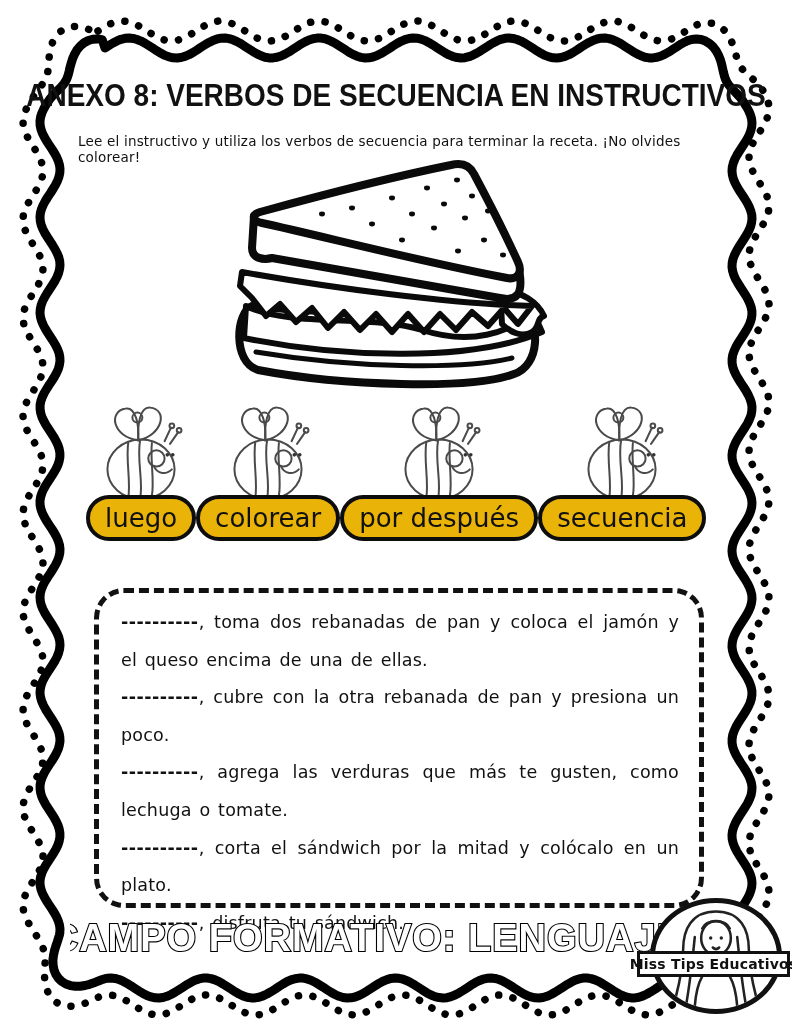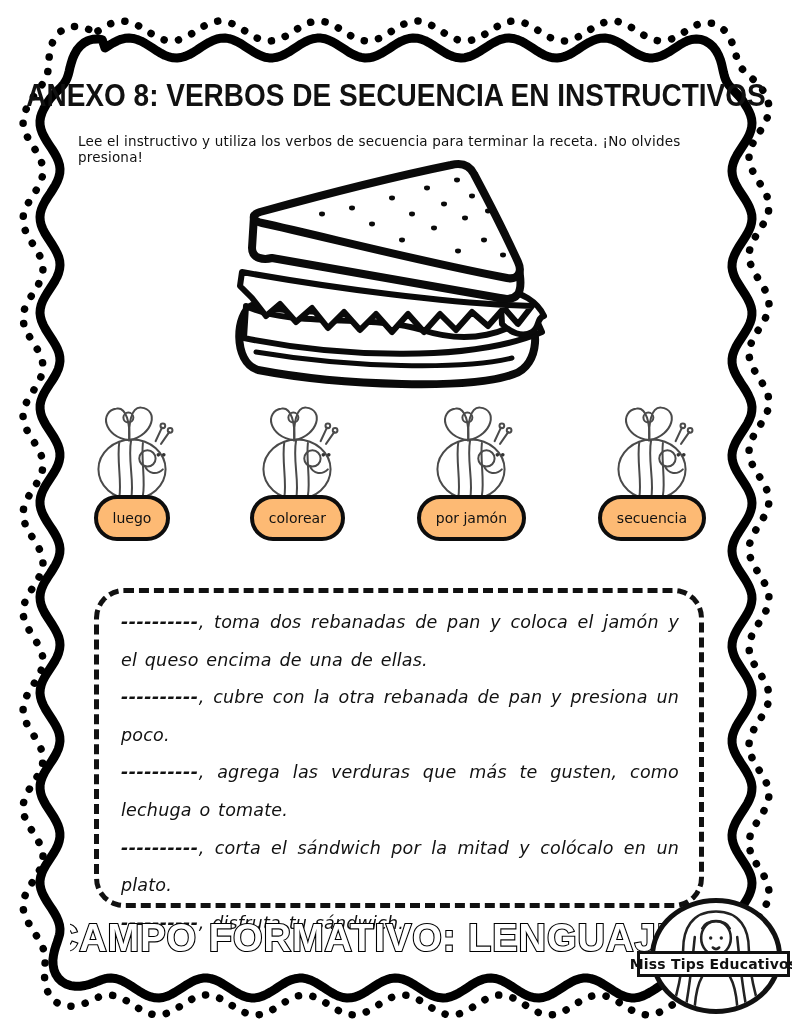--- a/index.html
+++ b/index.html
@@ -20,31 +20,31 @@
     font-size:13.5px;letter-spacing:0.2px;z-index:2;
   }
   .sandwich-wrap{position:absolute;left:222px;top:156px;width:340px;height:238px;z-index:2;}
   .wordbank{
     position:absolute;left:86px;top:404px;width:620px;
     display:flex;justify-content:space-between;align-items:flex-end;z-index:2;
   }
   .wb-col{display:flex;flex-direction:column;align-items:center;}
   .bee{width:92px;height:98px;margin-bottom:-7px;}
   .pill{
-    border:4px solid #0d0d0d;border-radius:24px;background:#fdba74;
+    border:4px solid #0d0d0d;border-radius:24px;background:#eab308;
     height:38px;display:flex;align-items:center;justify-content:center;
-    padding:0 15px;font-size:14px;white-space:nowrap;position:relative;z-index:3;
+    padding:0 15px;font-size:26px;white-space:nowrap;position:relative;z-index:3;
   }
   .recipe-box{
     position:absolute;left:94px;top:588px;width:610px;height:320px;
     border:5px dashed #111;border-radius:30px;box-sizing:border-box;
     padding:11px 20px 0 22px;z-index:1;
     font-size:17.5px;line-height:37.6px;word-spacing:2px;letter-spacing:0.2px;
   }
-  .recipe-box p{margin:0;text-align:justify;-moz-text-align-last:left;text-align-last:left;font-style:italic;}
+  .recipe-box p{margin:0;text-align:justify;-moz-text-align-last:left;text-align-last:left;}
   .blank{font-weight:bold;letter-spacing:0.5px;}
   .footer-heading-svg{position:absolute;left:70px;top:910px;z-index:4;}
   svg text{font-family:"Liberation Sans",sans-serif;}
   .logo{
     position:absolute;left:650px;top:898px;width:132px;height:116px;
     border:5px solid #111;border-radius:50%;background:#fff;z-index:5;
     box-sizing:border-box;overflow:hidden;
   }
   .logo-banner{
     position:absolute;left:637px;top:951px;width:153px;height:26px;
@@ -79,21 +79,21 @@
   </symbol>
 </svg>
 
 <svg class="page-border" width="792" height="1024" viewBox="0 0 792 1024">
   <path d="M98.0,31.0L102.0,28.5L106.0,26.1L110.0,24.0L114.0,22.4L118.0,21.4L122.0,21.0L126.0,21.3L130.0,22.1L134.0,23.6L138.0,25.5L142.0,27.8L146.0,30.4L150.0,32.9L154.0,35.3L158.0,37.5L162.0,39.2L166.0,40.4L170.0,41.0L174.0,40.9L178.0,40.1L182.0,38.8L186.0,37.0L190.0,34.8L194.0,32.3L198.0,29.7L202.0,27.2L206.0,25.0L210.0,23.2L214.0,21.9L218.0,21.1L222.0,21.0L226.0,21.6L230.0,22.8L234.0,24.5L238.0,26.7L242.0,29.1L246.0,31.6L250.0,34.2L254.0,36.5L258.0,38.4L262.0,39.9L266.0,40.7L270.0,41.0L274.0,40.6L278.0,39.6L282.0,38.0L286.0,35.9L290.0,33.5L294.0,31.0L298.0,28.5L302.0,26.1L306.0,24.0L310.0,22.4L314.0,21.4L318.0,21.0L322.0,21.3L326.0,22.1L330.0,23.6L334.0,25.5L338.0,27.8L342.0,30.4L346.0,32.9L350.0,35.3L354.0,37.5L358.0,39.2L362.0,40.4L366.0,41.0L370.0,40.9L374.0,40.1L378.0,38.8L382.0,37.0L386.0,34.8L390.0,32.3L394.0,29.7L398.0,27.2L402.0,25.0L406.0,23.2L410.0,21.9L414.0,21.1L418.0,21.0L422.0,21.6L426.0,22.8L430.0,24.5L434.0,26.7L438.0,29.1L442.0,31.6L446.0,34.2L450.0,36.5L454.0,38.4L458.0,39.9L462.0,40.7L466.0,41.0L470.0,40.6L474.0,39.6L478.0,38.0L482.0,35.9L486.0,33.5L490.0,31.0L494.0,28.5L498.0,26.1L502.0,24.0L506.0,22.4L510.0,21.4L514.0,21.0L518.0,21.3L522.0,22.1L526.0,23.6L530.0,25.5L534.0,27.8L538.0,30.4L542.0,32.9L546.0,35.3L550.0,37.5L554.0,39.2L558.0,40.4L562.0,41.0L566.0,40.9L570.0,40.1L574.0,38.8L578.0,37.0L582.0,34.8L586.0,32.3L590.0,29.7L594.0,27.2L598.0,25.0L602.0,23.2L606.0,21.9L610.0,21.1L614.0,21.0L618.0,21.6L622.0,22.8L626.0,24.5L630.0,26.7L634.0,29.1L638.0,31.6L642.0,34.2L646.0,36.5L650.0,38.4L654.0,39.9L658.0,40.7L662.0,41.0L666.0,40.6L670.0,39.6L674.0,38.0L678.0,35.9L682.0,33.5L686.0,31.0L690.0,28.5L694.0,26.1L698.4,24.2L703.0,23.0L707.7,22.7L712.3,23.3L716.6,24.8L720.7,27.1L724.2,30.2L727.3,33.9L729.8,38.0L731.9,42.4L733.5,46.8L734.8,51.1L736.0,55.2L737.1,59.0L738.4,62.4L739.9,65.5L741.7,68.4L744.0,71.0L746.6,73.6L749.6,76.3L752.9,79.2L756.2,82.3L759.5,85.7L762.4,89.6L764.9,93.7L766.0,96.0L767.6,100.0L768.6,104.0L769.0,108.0L768.7,112.0L767.8,116.0L766.4,120.0L764.4,124.0L762.1,128.0L759.6,132.0L757.0,136.0L754.6,140.0L752.5,144.0L750.8,148.0L749.6,152.0L749.0,156.0L749.1,160.0L749.9,164.0L751.2,168.0L753.1,172.0L755.3,176.0L757.8,180.0L760.3,184.0L762.8,188.0L765.0,192.0L766.9,196.0L768.2,200.0L768.9,204.0L768.9,208.0L768.4,212.0L767.2,216.0L765.4,220.0L763.3,224.0L760.8,228.0L758.3,232.0L755.8,236.0L753.5,240.0L751.6,244.0L750.1,248.0L749.2,252.0L749.0,256.0L749.4,260.0L750.5,264.0L752.1,268.0L754.1,272.0L756.5,276.0L759.1,280.0L761.6,284.0L764.0,288.0L766.0,292.0L767.6,296.0L768.6,300.0L769.0,304.0L768.7,308.0L767.8,312.0L766.4,316.0L764.4,320.0L762.1,324.0L759.6,328.0L757.0,332.0L754.6,336.0L752.5,340.0L750.8,344.0L749.6,348.0L749.0,352.0L749.1,356.0L749.9,360.0L751.2,364.0L753.1,368.0L755.3,372.0L757.8,376.0L760.3,380.0L762.8,384.0L765.0,388.0L766.9,392.0L768.2,396.0L768.9,400.0L768.9,404.0L768.4,408.0L767.2,412.0L765.4,416.0L763.3,420.0L760.8,424.0L758.3,428.0L755.8,432.0L753.5,436.0L751.6,440.0L750.1,444.0L749.2,448.0L749.0,452.0L749.4,456.0L750.5,460.0L752.1,464.0L754.1,468.0L756.5,472.0L759.1,476.0L761.6,480.0L764.0,484.0L766.0,488.0L767.6,492.0L768.6,496.0L769.0,500.0L768.7,504.0L767.8,508.0L766.4,512.0L764.4,516.0L762.1,520.0L759.6,524.0L757.0,528.0L754.6,532.0L752.5,536.0L750.8,540.0L749.6,544.0L749.0,548.0L749.1,552.0L749.9,556.0L751.2,560.0L753.1,564.0L755.3,568.0L757.8,572.0L760.3,576.0L762.8,580.0L765.0,584.0L766.9,588.0L768.2,592.0L768.9,596.0L768.9,600.0L768.4,604.0L767.2,608.0L765.4,612.0L763.3,616.0L760.8,620.0L758.3,624.0L755.8,628.0L753.5,632.0L751.6,636.0L750.1,640.0L749.2,644.0L749.0,648.0L749.4,652.0L750.5,656.0L752.1,660.0L754.1,664.0L756.5,668.0L759.1,672.0L761.6,676.0L764.0,680.0L766.0,684.0L767.6,688.0L768.6,692.0L769.0,696.0L768.7,700.0L767.8,704.0L766.4,708.0L764.4,712.0L762.1,716.0L759.6,720.0L757.0,724.0L754.6,728.0L752.5,732.0L750.8,736.0L749.6,740.0L749.0,744.0L749.1,748.0L749.9,752.0L751.2,756.0L753.1,760.0L755.3,764.0L757.8,768.0L760.3,772.0L762.8,776.0L765.0,780.0L766.9,784.0L768.2,788.0L768.9,792.0L768.9,796.0L768.4,800.0L767.2,804.0L765.4,808.0L763.3,812.0L760.8,816.0L758.3,820.0L755.8,824.0L753.5,828.0L751.6,832.0L750.1,836.0L749.2,840.0L749.0,844.0L749.4,848.0L750.5,852.0L752.1,856.0L754.1,860.0L756.5,864.0L759.1,868.0L761.6,872.0L764.0,876.0L766.0,880.0L767.6,884.0L768.6,888.0L769.0,892.0L768.7,896.0L767.8,900.0L766.4,904.0L764.4,908.0L762.1,912.0L759.6,916.0L757.0,920.0L754.6,924.0L752.5,928.0L750.8,932.0L749.6,936.0L749.0,940.0L749.0,943.4L749.5,946.9L750.3,950.5L751.3,954.4L752.4,958.6L753.5,963.0L754.3,967.7L754.6,972.5L754.4,977.4L753.5,982.1L751.8,986.5L749.4,990.4L746.2,993.8L742.4,996.4L738.1,998.3L733.5,999.5L728.7,1000.0L723.9,999.8L719.1,999.2L714.6,998.2L710.4,997.2L706.4,996.2L702.7,995.4L699.2,995.0L695.8,995.0L694.0,995.1L690.0,995.9L686.0,997.3L682.0,999.1L678.0,1001.4L674.0,1003.9L670.0,1006.4L666.0,1008.9L662.0,1011.1L658.0,1012.9L654.0,1014.2L650.0,1014.9L646.0,1014.9L642.0,1014.3L638.0,1013.1L634.0,1011.4L630.0,1009.2L626.0,1006.8L622.0,1004.2L618.0,1001.7L614.0,999.4L610.0,997.5L606.0,996.1L602.0,995.2L598.0,995.0L594.0,995.5L590.0,996.5L586.0,998.1L582.0,1000.2L578.0,1002.6L574.0,1005.1L570.0,1007.7L566.0,1010.0L562.0,1012.0L558.0,1013.6L554.0,1014.6L550.0,1015.0L546.0,1014.7L542.0,1013.8L538.0,1012.3L534.0,1010.3L530.0,1008.0L526.0,1005.5L522.0,1003.0L518.0,1000.5L514.0,998.4L510.0,996.7L506.0,995.6L502.0,995.0L498.0,995.1L494.0,995.9L490.0,997.3L486.0,999.1L482.0,1001.4L478.0,1003.9L474.0,1006.4L470.0,1008.9L466.0,1011.1L462.0,1012.9L458.0,1014.2L454.0,1014.9L450.0,1014.9L446.0,1014.3L442.0,1013.1L438.0,1011.4L434.0,1009.2L430.0,1006.8L426.0,1004.2L422.0,1001.7L418.0,999.4L414.0,997.5L410.0,996.1L406.0,995.2L402.0,995.0L398.0,995.5L394.0,996.5L390.0,998.1L386.0,1000.2L382.0,1002.6L378.0,1005.1L374.0,1007.7L370.0,1010.0L366.0,1012.0L362.0,1013.6L358.0,1014.6L354.0,1015.0L350.0,1014.7L346.0,1013.8L342.0,1012.3L338.0,1010.3L334.0,1008.0L330.0,1005.5L326.0,1003.0L322.0,1000.5L318.0,998.4L314.0,996.7L310.0,995.6L306.0,995.0L302.0,995.1L298.0,995.9L294.0,997.3L290.0,999.1L286.0,1001.4L282.0,1003.9L278.0,1006.4L274.0,1008.9L270.0,1011.1L266.0,1012.9L262.0,1014.2L258.0,1014.9L254.0,1014.9L250.0,1014.3L246.0,1013.1L242.0,1011.4L238.0,1009.2L234.0,1006.8L230.0,1004.2L226.0,1001.7L222.0,999.4L218.0,997.5L214.0,996.1L210.0,995.2L206.0,995.0L202.0,995.5L198.0,996.5L194.0,998.1L190.0,1000.2L186.0,1002.6L182.0,1005.1L178.0,1007.7L174.0,1010.0L170.0,1012.0L166.0,1013.6L162.0,1014.6L158.0,1015.0L154.0,1014.7L150.0,1013.8L146.0,1012.3L142.0,1010.3L138.0,1008.0L134.0,1005.5L130.0,1003.0L126.0,1000.5L122.0,998.4L118.0,996.7L114.0,995.6L110.0,995.0L106.0,995.1L102.0,995.9L98.0,997.3L94.4,999.0L90.5,1000.9L86.3,1002.8L81.8,1004.4L77.1,1005.6L72.3,1006.3L67.6,1006.2L62.9,1005.4L58.6,1003.7L54.7,1001.2L51.4,997.9L48.8,994.1L46.8,989.7L45.5,985.1L44.7,980.3L44.5,975.5L44.6,970.9L44.8,966.6L45.1,962.5L45.1,958.7L44.9,955.2L44.3,951.8L43.2,948.6L41.7,945.3L39.9,941.9L38.8,940.0L36.6,936.0L34.1,932.0L31.5,928.0L29.1,924.0L26.9,920.0L25.1,916.0L23.8,912.0L23.1,908.0L23.1,904.0L23.7,900.0L24.9,896.0L26.7,892.0L28.8,888.0L31.3,884.0L33.8,880.0L36.3,876.0L38.6,872.0L40.5,868.0L42.0,864.0L42.8,860.0L43.0,856.0L42.5,852.0L41.4,848.0L39.8,844.0L37.7,840.0L35.3,836.0L32.8,832.0L30.3,828.0L27.9,824.0L25.9,820.0L24.3,816.0L23.4,812.0L23.0,808.0L23.3,804.0L24.2,800.0L25.7,796.0L27.7,792.0L30.0,788.0L32.6,784.0L35.1,780.0L37.5,776.0L39.6,772.0L41.3,768.0L42.5,764.0L43.0,760.0L42.8,756.0L42.1,752.0L40.7,748.0L38.8,744.0L36.6,740.0L34.1,736.0L31.5,732.0L29.1,728.0L26.9,724.0L25.1,720.0L23.8,716.0L23.1,712.0L23.1,708.0L23.7,704.0L24.9,700.0L26.7,696.0L28.8,692.0L31.3,688.0L33.8,684.0L36.3,680.0L38.6,676.0L40.5,672.0L42.0,668.0L42.8,664.0L43.0,660.0L42.5,656.0L41.4,652.0L39.8,648.0L37.7,644.0L35.3,640.0L32.8,636.0L30.3,632.0L27.9,628.0L25.9,624.0L24.3,620.0L23.4,616.0L23.0,612.0L23.3,608.0L24.2,604.0L25.7,600.0L27.7,596.0L30.0,592.0L32.6,588.0L35.1,584.0L37.5,580.0L39.6,576.0L41.3,572.0L42.5,568.0L43.0,564.0L42.8,560.0L42.1,556.0L40.7,552.0L38.8,548.0L36.6,544.0L34.1,540.0L31.5,536.0L29.1,532.0L26.9,528.0L25.1,524.0L23.8,520.0L23.1,516.0L23.1,512.0L23.7,508.0L24.9,504.0L26.7,500.0L28.8,496.0L31.3,492.0L33.8,488.0L36.3,484.0L38.6,480.0L40.5,476.0L42.0,472.0L42.8,468.0L43.0,464.0L42.5,460.0L41.4,456.0L39.8,452.0L37.7,448.0L35.3,444.0L32.8,440.0L30.3,436.0L27.9,432.0L25.9,428.0L24.3,424.0L23.4,420.0L23.0,416.0L23.3,412.0L24.2,408.0L25.7,404.0L27.7,400.0L30.0,396.0L32.6,392.0L35.1,388.0L37.5,384.0L39.6,380.0L41.3,376.0L42.5,372.0L43.0,368.0L42.8,364.0L42.1,360.0L40.7,356.0L38.8,352.0L36.6,348.0L34.1,344.0L31.5,340.0L29.1,336.0L26.9,332.0L25.1,328.0L23.8,324.0L23.1,320.0L23.1,316.0L23.7,312.0L24.9,308.0L26.7,304.0L28.8,300.0L31.3,296.0L33.8,292.0L36.3,288.0L38.6,284.0L40.5,280.0L42.0,276.0L42.8,272.0L43.0,268.0L42.5,264.0L41.4,260.0L39.8,256.0L37.7,252.0L35.3,248.0L32.8,244.0L30.3,240.0L27.9,236.0L25.9,232.0L24.3,228.0L23.4,224.0L23.0,220.0L23.3,216.0L24.2,212.0L25.7,208.0L27.7,204.0L30.0,200.0L32.6,196.0L35.1,192.0L37.5,188.0L39.6,184.0L41.3,180.0L42.5,176.0L43.0,172.0L42.8,168.0L42.1,164.0L40.7,160.0L38.8,156.0L36.6,152.0L34.1,148.0L31.5,144.0L29.1,140.0L26.9,136.0L25.1,132.0L23.8,128.0L23.1,124.0L23.1,120.0L23.7,116.0L24.9,112.0L26.7,108.0L28.8,104.0L31.3,100.0L33.8,96.0L36.5,92.2L39.1,88.7L41.5,85.5L43.6,82.3L45.4,79.3L46.7,76.1L47.6,72.8L48.2,69.3L48.5,65.4L48.8,61.2L49.2,56.8L49.8,52.1L50.8,47.4L52.4,42.8L54.5,38.5L57.3,34.6L60.6,31.4L64.5,28.9L68.8,27.2L73.4,26.5L78.1,26.5L82.9,27.4L87.5,28.9L91.9,30.8L96.0,33.1Z" fill="none" stroke="#000" stroke-width="7.5" stroke-dasharray="0.1 14.5" stroke-linecap="round"></path>
   <path d="M105.0,48.0L109.0,45.4L113.0,43.0L117.0,40.9L121.0,39.3L125.0,38.3L129.0,38.0L133.0,38.4L137.0,39.5L141.0,41.1L145.0,43.2L149.0,45.7L153.0,48.3L157.0,50.9L161.0,53.3L165.0,55.4L169.0,56.9L173.0,57.8L177.0,58.0L181.0,57.5L185.0,56.4L189.0,54.7L193.0,52.5L197.0,50.0L201.0,47.3L205.0,44.8L209.0,42.4L213.0,40.4L217.0,39.0L221.0,38.2L225.0,38.0L229.0,38.6L233.0,39.8L237.0,41.6L241.0,43.8L245.0,46.4L249.0,49.0L253.0,51.6L257.0,53.9L261.0,55.8L265.0,57.2L269.0,57.9L273.0,57.9L277.0,57.3L281.0,56.0L285.0,54.1L289.0,51.9L293.0,49.3L297.0,46.7L301.0,44.1L305.0,41.9L309.0,40.0L313.0,38.7L317.0,38.1L321.0,38.1L325.0,38.8L329.0,40.2L333.0,42.1L337.0,44.4L341.0,47.0L345.0,49.6L349.0,52.2L353.0,54.4L357.0,56.2L361.0,57.4L365.0,58.0L369.0,57.8L373.0,57.0L377.0,55.6L381.0,53.6L385.0,51.2L389.0,48.7L393.0,46.0L397.0,43.5L401.0,41.3L405.0,39.6L409.0,38.5L413.0,38.0L417.0,38.2L421.0,39.1L425.0,40.6L429.0,42.7L433.0,45.1L437.0,47.7L441.0,50.3L445.0,52.8L449.0,54.9L453.0,56.5L457.0,57.6L461.0,58.0L465.0,57.7L469.0,56.7L473.0,55.1L477.0,53.0L481.0,50.6L485.0,48.0L489.0,45.4L493.0,43.0L497.0,40.9L501.0,39.3L505.0,38.3L509.0,38.0L513.0,38.4L517.0,39.5L521.0,41.1L525.0,43.2L529.0,45.7L533.0,48.3L537.0,50.9L541.0,53.3L545.0,55.4L549.0,56.9L553.0,57.8L557.0,58.0L561.0,57.5L565.0,56.4L569.0,54.7L573.0,52.5L577.0,50.0L581.0,47.3L585.0,44.8L589.0,42.4L593.0,40.4L597.0,39.0L601.0,38.2L605.0,38.0L609.0,38.6L613.0,39.8L617.0,41.6L621.0,43.8L625.0,46.4L629.0,49.0L633.0,51.6L637.0,53.9L641.0,55.8L645.0,57.2L649.0,57.9L653.0,57.9L657.0,57.3L661.0,56.0L665.0,54.1L669.0,51.9L673.0,49.3L677.0,46.7L681.0,44.1L685.0,41.9L687.0,40.9L691.6,39.5L696.4,39.0L701.1,39.5L705.5,41.1L709.6,43.6L713.2,46.9L716.1,50.8L718.5,55.1L720.3,59.6L721.6,64.1L722.6,68.4L723.5,72.4L724.4,76.0L725.5,79.3L726.9,82.2L728.8,85.0L731.0,87.7L733.7,90.5L736.6,93.5L739.7,96.8L742.6,100.6L744.2,103.0L746.7,107.0L748.8,111.0L750.5,115.0L751.6,119.0L752.0,123.0L751.7,127.0L750.7,131.0L749.2,135.0L747.1,139.0L744.7,143.0L742.1,147.0L739.5,151.0L737.0,155.0L734.9,159.0L733.3,163.0L732.3,167.0L732.0,171.0L732.4,175.0L733.4,179.0L735.1,183.0L737.2,187.0L739.6,191.0L742.3,195.0L744.9,199.0L747.3,203.0L749.3,207.0L750.8,211.0L751.8,215.0L752.0,219.0L751.5,223.0L750.4,227.0L748.7,231.0L746.5,235.0L744.0,239.0L741.4,243.0L738.8,247.0L736.5,251.0L734.5,255.0L733.0,259.0L732.2,263.0L732.0,267.0L732.6,271.0L733.8,275.0L735.5,279.0L737.8,283.0L740.3,287.0L742.9,291.0L745.5,295.0L747.8,299.0L749.7,303.0L751.1,307.0L751.9,311.0L751.9,315.0L751.3,319.0L750.0,323.0L748.2,327.0L745.9,331.0L743.4,335.0L740.8,339.0L738.2,343.0L735.9,347.0L734.1,351.0L732.7,355.0L732.1,359.0L732.1,363.0L732.8,367.0L734.2,371.0L736.1,375.0L738.4,379.0L740.9,383.0L743.6,387.0L746.1,391.0L748.3,395.0L750.1,399.0L751.4,403.0L752.0,407.0L751.8,411.0L751.1,415.0L749.6,419.0L747.7,423.0L745.3,427.0L742.7,431.0L740.1,435.0L737.6,439.0L735.4,443.0L733.7,447.0L732.5,451.0L732.0,455.0L732.2,459.0L733.1,463.0L734.6,467.0L736.6,471.0L739.0,475.0L741.6,479.0L744.2,483.0L746.7,487.0L748.8,491.0L750.5,495.0L751.6,499.0L752.0,503.0L751.7,507.0L750.7,511.0L749.2,515.0L747.1,519.0L744.7,523.0L742.1,527.0L739.5,531.0L737.0,535.0L734.9,539.0L733.3,543.0L732.3,547.0L732.0,551.0L732.4,555.0L733.4,559.0L735.1,563.0L737.2,567.0L739.6,571.0L742.3,575.0L744.9,579.0L747.3,583.0L749.3,587.0L750.8,591.0L751.8,595.0L752.0,599.0L751.5,603.0L750.4,607.0L748.7,611.0L746.5,615.0L744.0,619.0L741.4,623.0L738.8,627.0L736.5,631.0L734.5,635.0L733.0,639.0L732.2,643.0L732.0,647.0L732.6,651.0L733.8,655.0L735.5,659.0L737.8,663.0L740.3,667.0L742.9,671.0L745.5,675.0L747.8,679.0L749.7,683.0L751.1,687.0L751.9,691.0L751.9,695.0L751.3,699.0L750.0,703.0L748.2,707.0L745.9,711.0L743.4,715.0L740.8,719.0L738.2,723.0L735.9,727.0L734.1,731.0L732.7,735.0L732.1,739.0L732.1,743.0L732.8,747.0L734.2,751.0L736.1,755.0L738.4,759.0L740.9,763.0L743.6,767.0L746.1,771.0L748.3,775.0L750.1,779.0L751.4,783.0L752.0,787.0L751.8,791.0L751.1,795.0L749.6,799.0L747.7,803.0L745.3,807.0L742.7,811.0L740.1,815.0L737.6,819.0L735.4,823.0L733.7,827.0L732.5,831.0L732.0,835.0L732.2,839.0L733.1,843.0L734.6,847.0L736.6,851.0L739.0,855.0L741.6,859.0L744.2,863.0L746.7,867.0L748.8,871.0L750.5,875.0L751.6,879.0L752.0,883.0L751.7,887.0L750.7,891.0L749.2,895.0L747.1,899.0L744.7,903.0L742.1,907.0L739.5,911.0L737.0,915.0L734.9,919.0L733.3,923.0L732.3,927.0L732.0,931.0L732.1,933.0L732.7,936.3L733.7,939.8L734.9,943.6L736.2,947.7L737.4,952.2L738.3,956.9L738.6,961.8L738.3,966.7L737.1,971.4L735.1,975.8L732.3,979.6L728.7,982.7L724.5,984.9L719.9,986.3L715.0,986.8L710.1,986.5L705.3,985.6L700.7,984.3L696.5,982.7L692.6,981.1L689.0,979.6L687.0,978.9L683.0,978.1L679.0,978.1L675.0,978.7L671.0,979.9L667.0,981.7L663.0,984.0L659.0,986.5L655.0,989.2L651.0,991.7L647.0,994.0L643.0,995.9L639.0,997.2L635.0,997.9L631.0,997.9L627.0,997.2L623.0,995.9L619.0,994.0L615.0,991.7L611.0,989.1L607.0,986.5L603.0,984.0L599.0,981.7L595.0,979.9L591.0,978.6L587.0,978.0L583.0,978.1L579.0,978.9L575.0,980.3L571.0,982.3L567.0,984.6L563.0,987.2L559.0,989.8L555.0,992.3L551.0,994.5L547.0,996.3L543.0,997.5L539.0,998.0L535.0,997.8L531.0,996.9L527.0,995.5L523.0,993.4L519.0,991.1L515.0,988.5L511.0,985.8L507.0,983.4L503.0,981.2L499.0,979.5L495.0,978.4L491.0,978.0L487.0,978.3L483.0,979.2L479.0,980.8L475.0,982.8L471.0,985.2L467.0,987.9L463.0,990.5L459.0,992.9L455.0,995.0L451.0,996.6L447.0,997.7L443.0,998.0L439.0,997.6L435.0,996.6L431.0,995.0L427.0,992.9L423.0,990.4L419.0,987.8L415.0,985.2L411.0,982.8L407.0,980.7L403.0,979.2L399.0,978.3L395.0,978.0L391.0,978.4L387.0,979.6L383.0,981.2L379.0,983.4L375.0,985.9L371.0,988.5L367.0,991.1L363.0,993.5L359.0,995.5L355.0,997.0L351.0,997.8L347.0,998.0L343.0,997.5L339.0,996.3L335.0,994.5L331.0,992.3L327.0,989.8L323.0,987.1L319.0,984.6L315.0,982.2L311.0,980.3L307.0,978.9L303.0,978.1L299.0,978.1L295.0,978.7L291.0,979.9L287.0,981.7L283.0,984.0L279.0,986.5L275.0,989.2L271.0,991.7L267.0,994.0L263.0,995.9L259.0,997.2L255.0,997.9L251.0,997.9L247.0,997.2L243.0,995.9L239.0,994.0L235.0,991.7L231.0,989.1L227.0,986.5L223.0,984.0L219.0,981.7L215.0,979.9L211.0,978.6L207.0,978.0L203.0,978.1L199.0,978.9L195.0,980.3L191.0,982.3L187.0,984.6L183.0,987.2L179.0,989.8L175.0,992.3L171.0,994.5L167.0,996.3L163.0,997.5L159.0,998.0L155.0,997.8L151.0,996.9L147.0,995.5L143.0,993.4L139.0,991.1L135.0,988.5L131.0,985.8L127.0,983.4L123.0,981.2L119.0,979.5L115.0,978.4L111.0,978.0L107.0,978.3L105.0,978.7L101.6,979.8L97.9,981.2L94.0,982.8L89.6,984.3L85.0,985.5L80.2,986.2L75.3,986.3L70.4,985.6L65.9,984.0L61.8,981.5L58.4,978.2L55.8,974.3L54.0,969.8L53.1,965.0L52.9,960.1L53.5,955.2L54.5,950.6L55.8,946.2L57.2,942.2L58.4,938.4L59.4,935.0L59.8,933.0L60.0,929.0L59.5,925.0L58.3,921.0L56.6,917.0L54.4,913.0L51.9,909.0L49.2,905.0L46.6,901.0L44.3,897.0L42.3,893.0L40.9,889.0L40.1,885.0L40.0,881.0L40.6,877.0L41.9,873.0L43.7,869.0L45.9,865.0L48.5,861.0L51.1,857.0L53.7,853.0L56.0,849.0L57.9,845.0L59.2,841.0L59.9,837.0L59.9,833.0L59.2,829.0L57.9,825.0L56.0,821.0L53.8,817.0L51.2,813.0L48.6,809.0L46.0,805.0L43.8,801.0L41.9,797.0L40.7,793.0L40.1,789.0L40.1,785.0L40.9,781.0L42.3,777.0L44.2,773.0L46.6,769.0L49.1,765.0L51.8,761.0L54.3,757.0L56.5,753.0L58.3,749.0L59.4,745.0L60.0,741.0L59.8,737.0L59.0,733.0L57.5,729.0L55.5,725.0L53.1,721.0L50.5,717.0L47.9,713.0L45.4,709.0L43.3,705.0L41.6,701.0L40.5,697.0L40.0,693.0L40.3,689.0L41.2,685.0L42.7,681.0L44.8,677.0L47.2,673.0L49.8,669.0L52.4,665.0L54.9,661.0L57.0,657.0L58.6,653.0L59.6,649.0L60.0,645.0L59.7,641.0L58.7,637.0L57.0,633.0L54.9,629.0L52.5,625.0L49.9,621.0L47.3,617.0L44.8,613.0L42.8,609.0L41.2,605.0L40.3,601.0L40.0,597.0L40.4,593.0L41.5,589.0L43.2,585.0L45.3,581.0L47.8,577.0L50.5,573.0L53.0,569.0L55.4,565.0L57.4,561.0L58.9,557.0L59.8,553.0L60.0,549.0L59.5,545.0L58.3,541.0L56.6,537.0L54.4,533.0L51.9,529.0L49.2,525.0L46.6,521.0L44.3,517.0L42.3,513.0L40.9,509.0L40.1,505.0L40.0,501.0L40.6,497.0L41.9,493.0L43.7,489.0L45.9,485.0L48.5,481.0L51.1,477.0L53.7,473.0L56.0,469.0L57.9,465.0L59.2,461.0L59.9,457.0L59.9,453.0L59.2,449.0L57.9,445.0L56.0,441.0L53.8,437.0L51.2,433.0L48.6,429.0L46.0,425.0L43.8,421.0L41.9,417.0L40.7,413.0L40.1,409.0L40.1,405.0L40.9,401.0L42.3,397.0L44.2,393.0L46.6,389.0L49.1,385.0L51.8,381.0L54.3,377.0L56.5,373.0L58.3,369.0L59.4,365.0L60.0,361.0L59.8,357.0L59.0,353.0L57.5,349.0L55.5,345.0L53.1,341.0L50.5,337.0L47.9,333.0L45.4,329.0L43.3,325.0L41.6,321.0L40.5,317.0L40.0,313.0L40.3,309.0L41.2,305.0L42.7,301.0L44.8,297.0L47.2,293.0L49.8,289.0L52.4,285.0L54.9,281.0L57.0,277.0L58.6,273.0L59.6,269.0L60.0,265.0L59.7,261.0L58.7,257.0L57.0,253.0L54.9,249.0L52.5,245.0L49.9,241.0L47.3,237.0L44.8,233.0L42.8,229.0L41.2,225.0L40.3,221.0L40.0,217.0L40.4,213.0L41.5,209.0L43.2,205.0L45.3,201.0L47.8,197.0L50.5,193.0L53.0,189.0L55.4,185.0L57.4,181.0L58.9,177.0L59.8,173.0L60.0,169.0L59.5,165.0L58.3,161.0L56.6,157.0L54.4,153.0L51.9,149.0L49.2,145.0L46.6,141.0L44.3,137.0L42.3,133.0L40.9,129.0L40.1,125.0L40.0,121.0L40.6,117.0L41.9,113.0L43.7,109.0L45.9,105.0L47.2,103.0L49.9,99.0L53.0,95.4L56.1,92.1L59.0,89.2L61.6,86.5L63.9,83.8L65.7,81.1L67.1,78.1L68.2,74.8L69.2,71.1L70.1,67.1L71.3,62.8L72.7,58.3L74.7,53.9L77.2,49.6L80.4,45.9L84.1,42.8L88.3,40.5L92.8,39.2L97.5,38.9L102.2,39.6Z" fill="none" stroke="#000" stroke-width="9" stroke-linejoin="round"></path>
 </svg>
 
 <div class="title">ANEXO 8: VERBOS DE SECUENCIA EN INSTRUCTIVOS</div>
 
-<div class="instructions">Lee el instructivo y utiliza los verbos de secuencia para terminar la receta. ¡No olvides presiona!</div>
+<div class="instructions">Lee el instructivo y utiliza los verbos de secuencia para terminar la receta. ¡No olvides colorear!</div>
 
 <div class="sandwich-wrap">
   <svg width="340" height="238" viewBox="0 0 340 238">
     <g stroke="#0a0a0a" fill="#fff" stroke-linejoin="round" stroke-linecap="round">
 
       <path stroke-width="8" d="M30,150 C14,156 10,206 36,214 C120,230 250,234 292,218 C318,209 320,168 298,146 C210,160 110,158 30,150 Z"></path>
       <path stroke-width="5" fill="none" d="M34,196 C130,212 240,214 290,202"></path>
 
       <path stroke-width="6" fill="#fff" d="M24,150 C70,172 150,158 200,174 C250,190 285,176 312,158 L320,176 C250,206 120,202 22,182 Z"></path>
 
@@ -140,21 +140,21 @@
   <div class="wb-col">
     <svg class="bee">
         <use href="#bee-shape"></use>
       </svg>
     <div class="pill">colorear</div>
   </div>
   <div class="wb-col">
     <svg class="bee">
         <use href="#bee-shape"></use>
       </svg>
-    <div class="pill">por jamón</div>
+    <div class="pill">por después</div>
   </div>
   <div class="wb-col">
     <svg class="bee">
         <use href="#bee-shape"></use>
       </svg>
     <div class="pill">secuencia</div>
   </div>
 </div>
 
 <div class="recipe-box">

